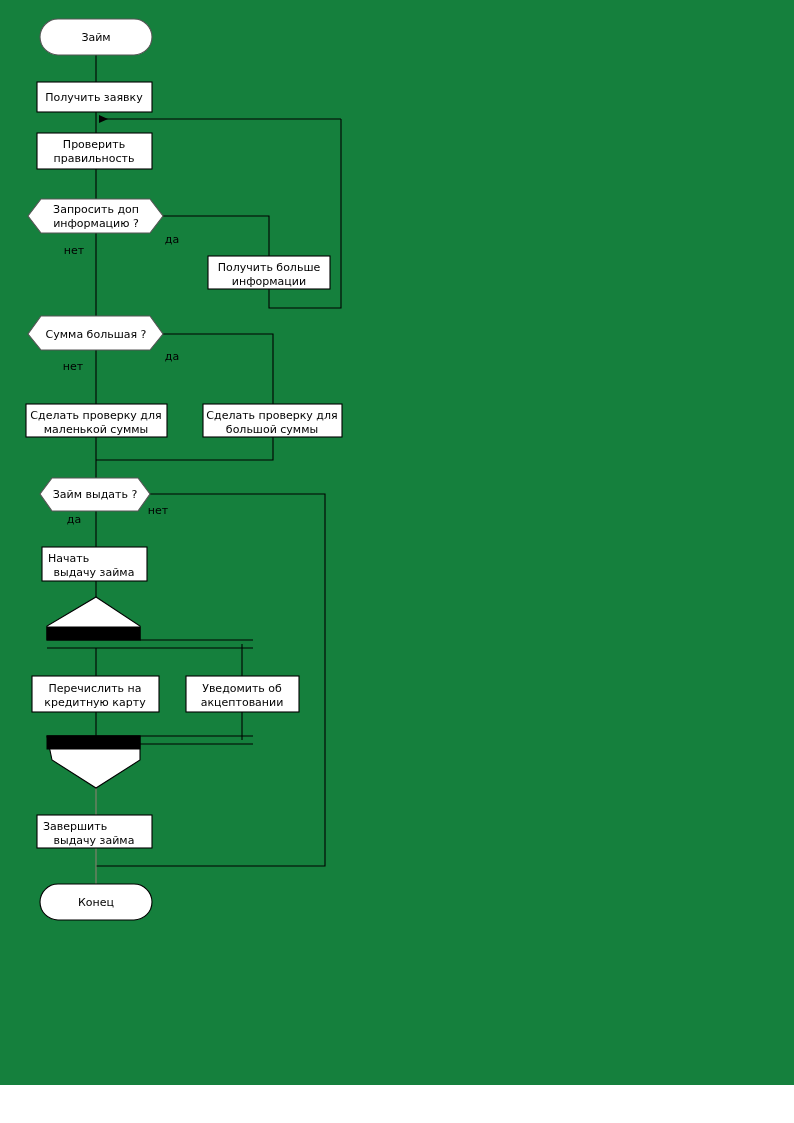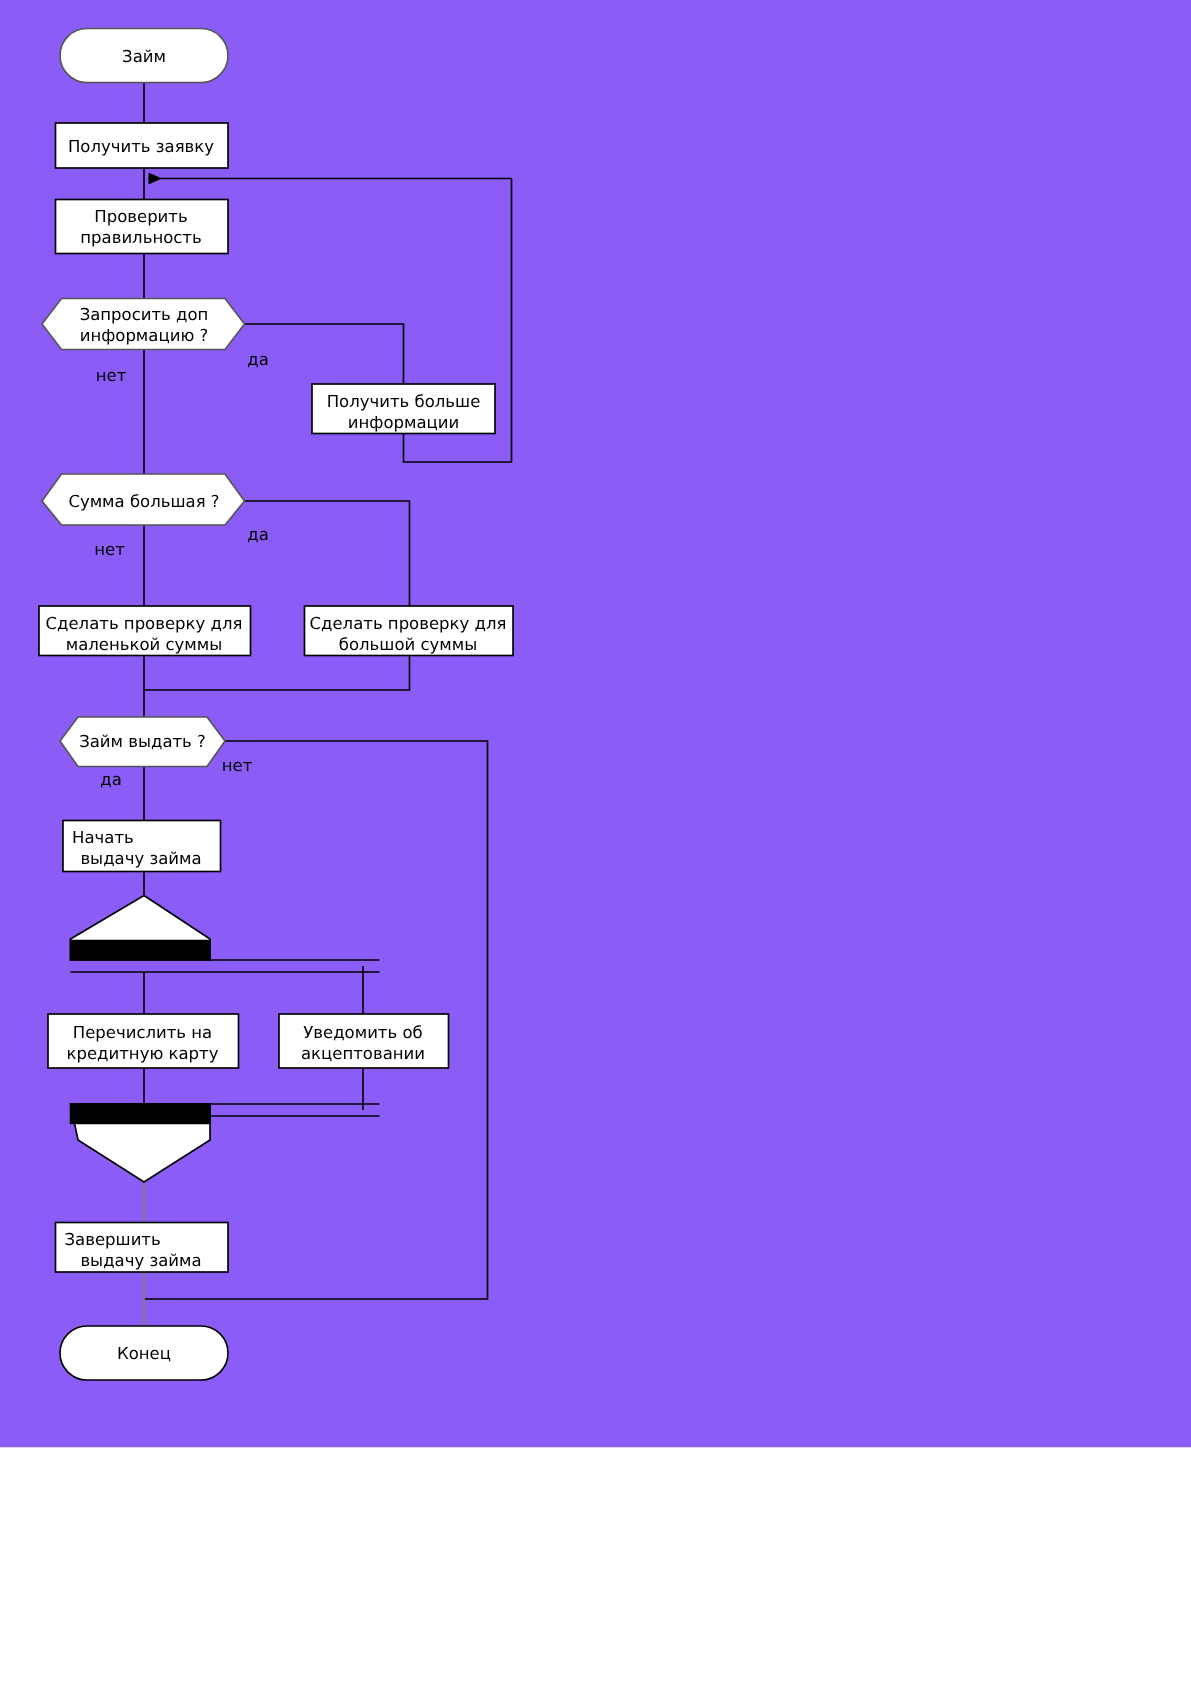--- a/index.html
+++ b/index.html
@@ -7,22 +7,22 @@
     margin: 0;
     padding: 0;
     background: #ffffff;
   }
   body {
     font-family: "DejaVu Sans", sans-serif;
   }
   #canvas {
     position: relative;
     width: 794px;
-    height: 965px;
-    background: #8b5cf6;
+    height: 1085px;
+    background: #15803d;
     overflow: hidden;
   }
   #flow-svg {
     position: absolute;
     top: 0;
     left: 0;
     width: 794px;
     height: 1123px;
   }
   .shape-stroke {

